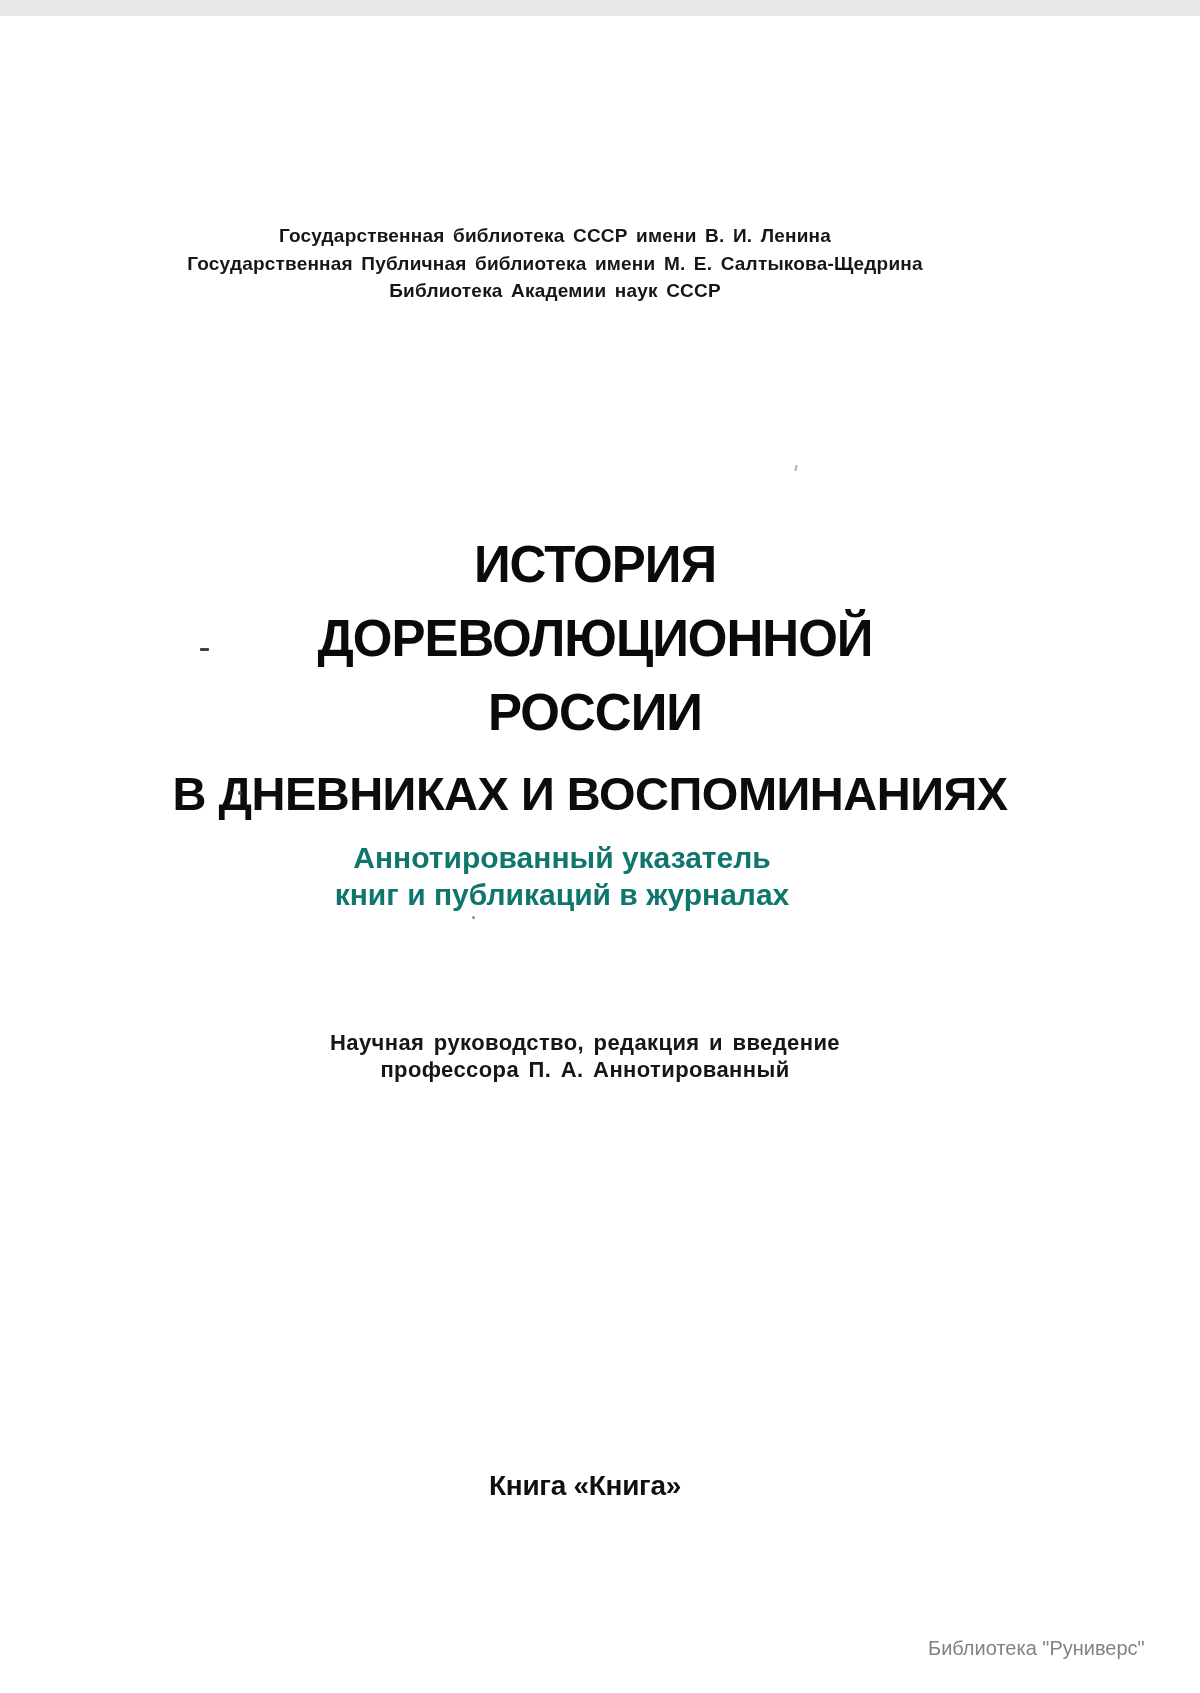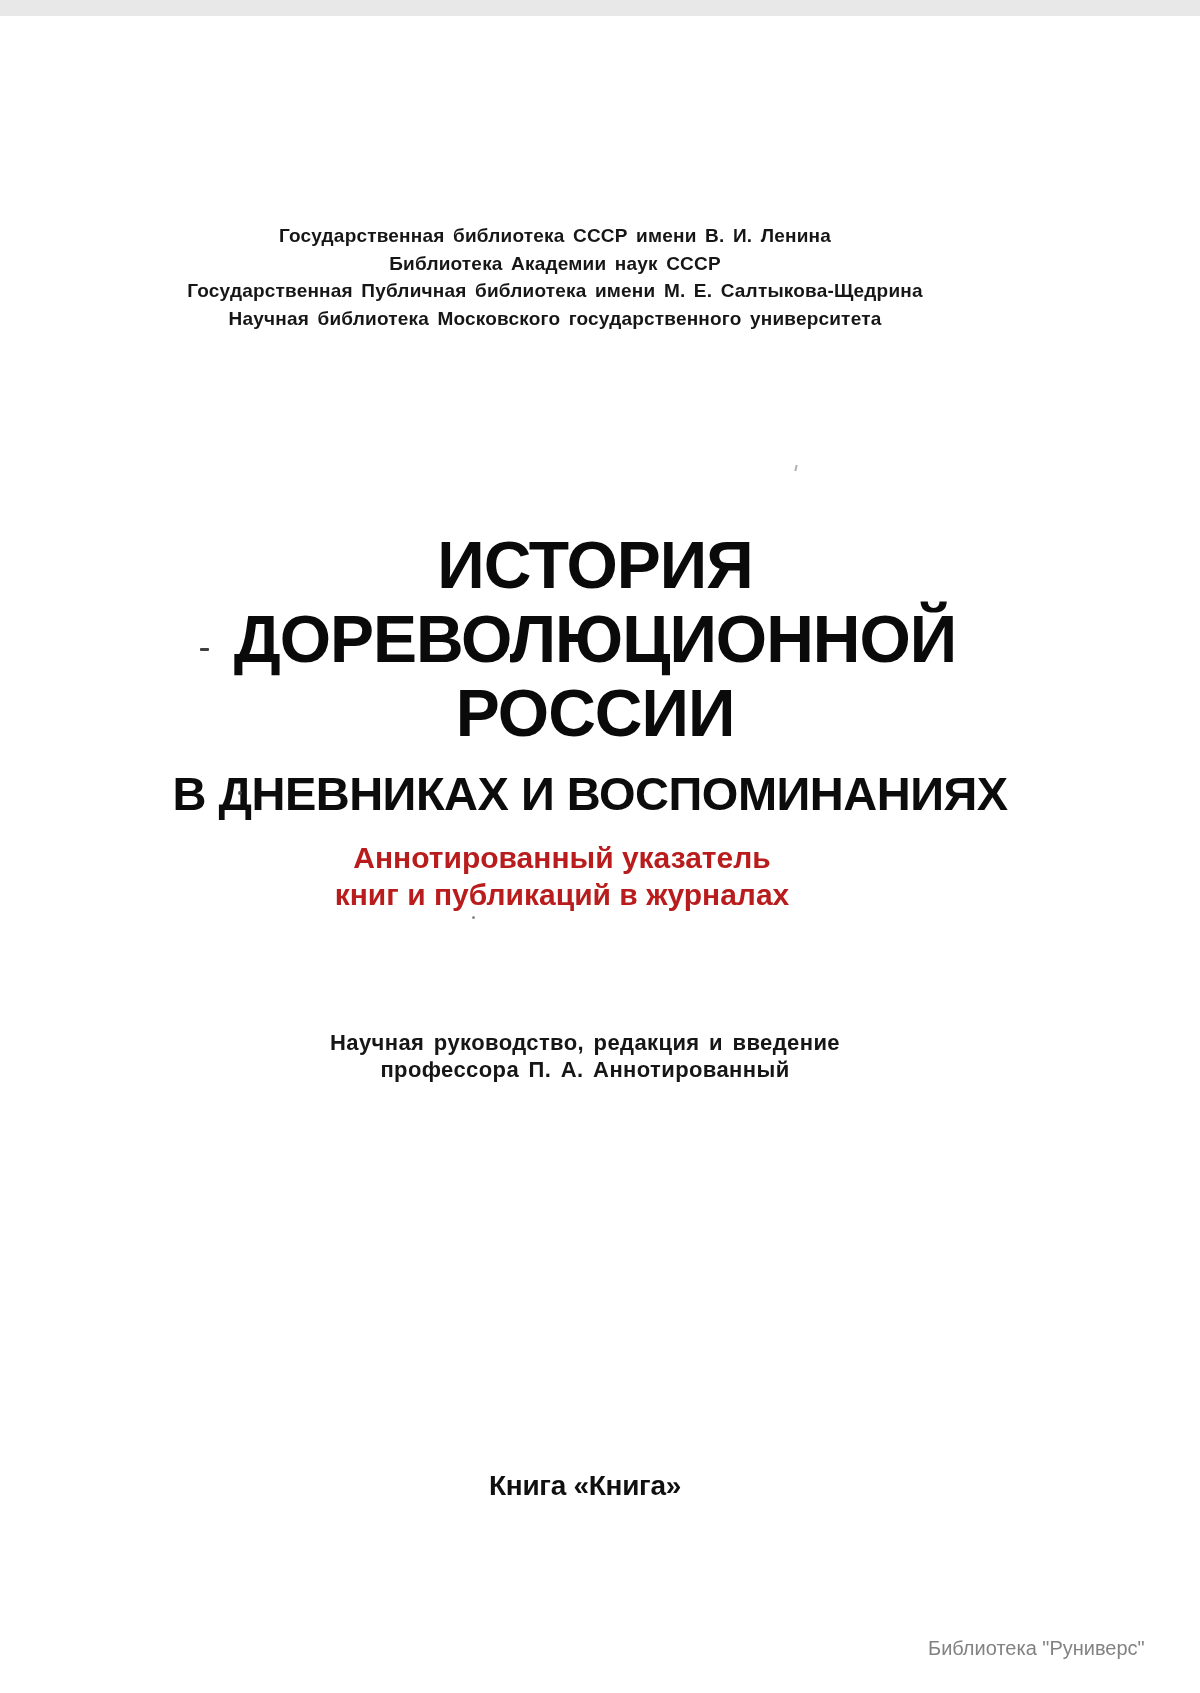--- a/index.html
+++ b/index.html
@@ -29,41 +29,41 @@
     font-size: 19px;
     font-weight: bold;
     line-height: 27.5px;
     letter-spacing: 0.2px;
     word-spacing: 3px;
     color: #161616;
   }
   .title {
     top: 512px;
     width: 1190px;
-    font-size: 66px;
+    font-size: 51px;
     font-weight: bold;
     line-height: 74px;
     letter-spacing: -1px;
     color: #0a0a0a;
   }
   .subtitle {
     top: 750px;
     width: 1180px;
     font-size: 47px;
     font-weight: bold;
     letter-spacing: -0.5px;
     color: #0c0c0c;
   }
   .annotation {
     top: 823px;
     width: 1124px;
     font-size: 30px;
     font-weight: bold;
     line-height: 37px;
-    color: #b91c1c;
+    color: #0f766e;
   }
   .editor {
     top: 1013px;
     width: 1170px;
     font-size: 22px;
     font-weight: bold;
     line-height: 27px;
     letter-spacing: 0.4px;
     word-spacing: 3px;
     color: #161616;
@@ -90,23 +90,22 @@
   .speck-dot-2  { left: 472px; top: 900px; width: 3px; height: 3px; background: #8a8a8a; border-radius: 50%; }
   .speck-tick   { left: 795px; top: 449px; width: 2px; height: 6px; background: #b2b2b2; transform: rotate(14deg); }
 </style>
 </head>
 <body>
 
 <div class="page" style="background: rgb(255, 255, 255); margin-top: 16px;">
 
   <div class="block libraries">
     <div>Государственная библиотека СССР имени В. И. Ленина</div>
+    <div>Государственная Публичная библиотека имени М. Е. Салтыкова-Щедрина</div>
     <div>Библиотека Академии наук СССР</div>
-    <div>Государственная Публичная библиотека имени М. Е. Салтыкова-Щедрина</div>
-    <div>Научная библиотека Московского государственного университета</div>
   </div>
 
   <div class="block title">
     <div>ИСТОРИЯ</div>
     <div>ДОРЕВОЛЮЦИОННОЙ</div>
     <div>РОССИИ</div>
   </div>
 
   <div class="block subtitle">В ДНЕВНИКАХ И ВОСПОМИНАНИЯХ</div>
 

